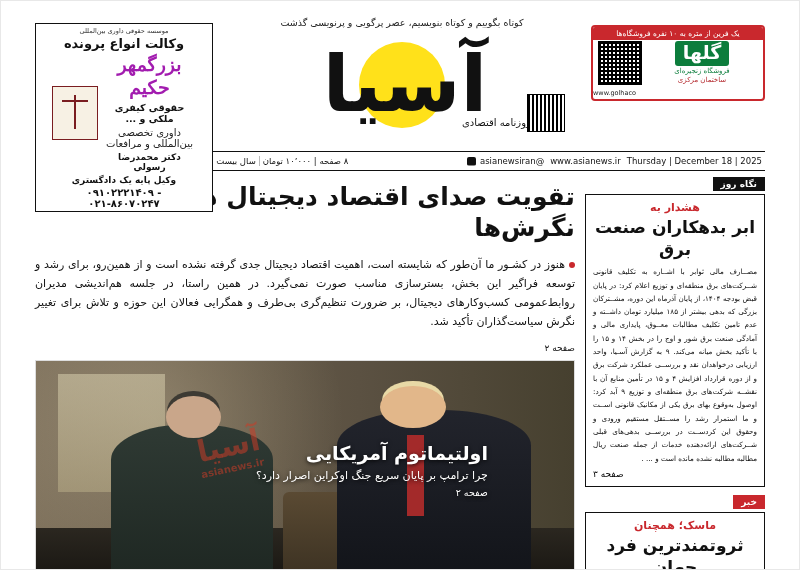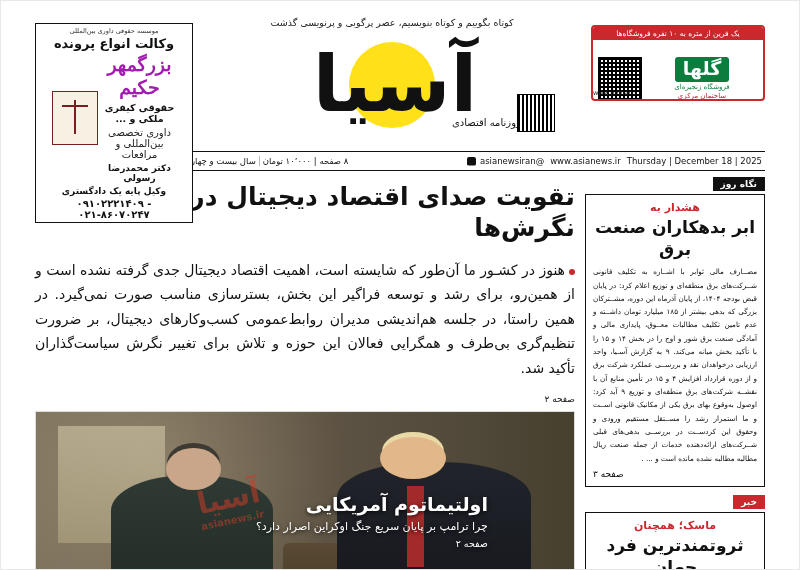--- a/index.html
+++ b/index.html
@@ -43,21 +43,20 @@
     color: #fff;
     font-size: 7.5px;
     text-align: center;
     padding: 2px 2px;
     letter-spacing: .2px;
   }
   .ad-inner {
     display: flex; flex-direction: row-reverse;
     align-items: center; gap: 4px;
     padding: 1px 5px;
-    margin-top: 16px;
   }
   .qr {
     width: 44px; height: 44px;
     background:
       repeating-linear-gradient(90deg,#000 0 2px,#fff 2px 4px),
       repeating-linear-gradient(0deg,#000 0 2px,#fff 2px 4px);
     background-blend-mode: multiply;
     flex: none;
     border: 1px solid #000;
   }
@@ -139,21 +138,21 @@
     transform: translateX(125px);
     width: 38px; height: 38px;
     background:
       repeating-linear-gradient(90deg,#000 0 2px,#fff 2px 4px),
       repeating-linear-gradient(0deg,#000 0 2px,#fff 2px 4px);
     border: 1px solid #000;
   }
 
   
   .ad-box2 {
-    width: 158px;
+    width: 178px;
     border: 1px solid #111;
     background: #fff;
     flex: none;
     margin-top: 12px;
     padding: 3px 16px 2px;
     text-align: center;
   }
   .ad2-top { font-size: 6.5px; color:#333; }
   .ad2-title {
     font-size: 13px; font-weight: bold; color: #111; margin: 1px 0 2px;
@@ -217,21 +216,21 @@
 
   .lead-head {
     font-size: 25px;
     font-weight: bold;
     color: #111;
     line-height: 1.25;
     text-align: right;
     margin: 4px 0 8px;
   }
   .lead-body {
-    font-size: 14px;
+    font-size: 11px;
     line-height: 1.75;
     color: #111;
     text-align: justify;
     border-right: none;
   }
   .lead-body .bullet {
     display: inline-block; width: 6px; height: 6px;
     background: #c9282d; border-radius: 50%;
     margin-left: 4px;
   }

